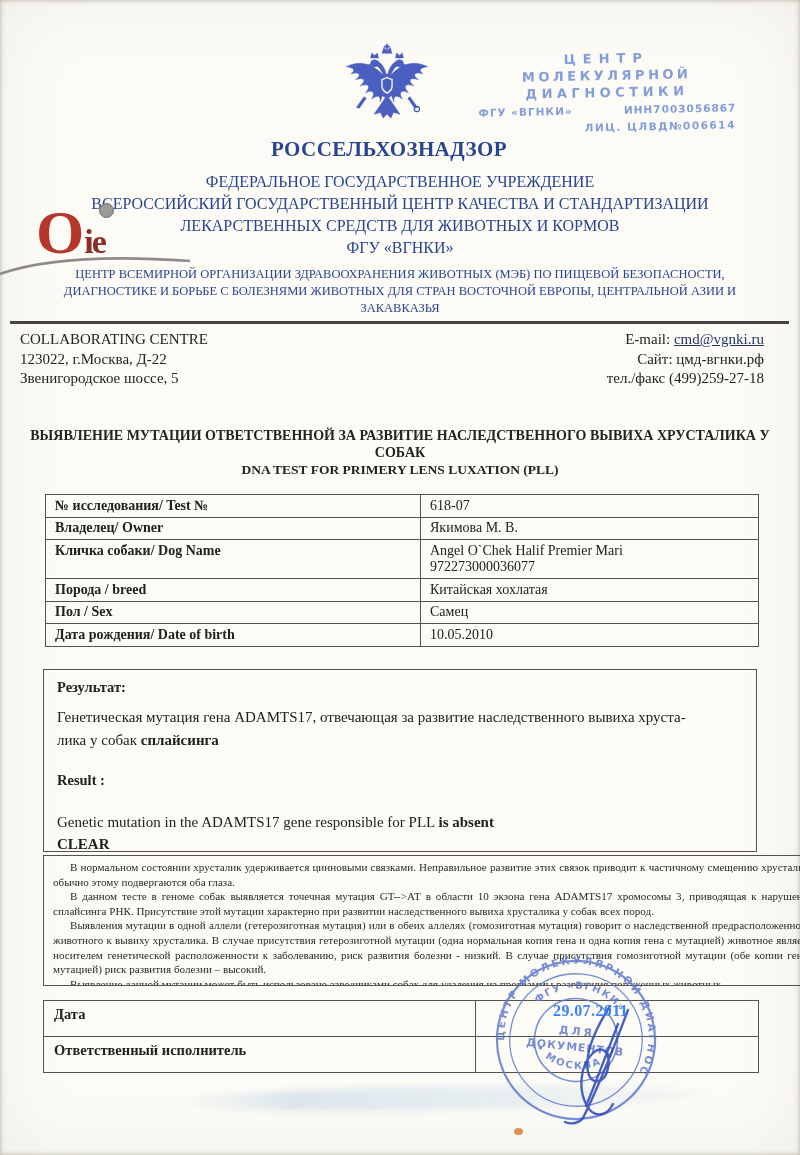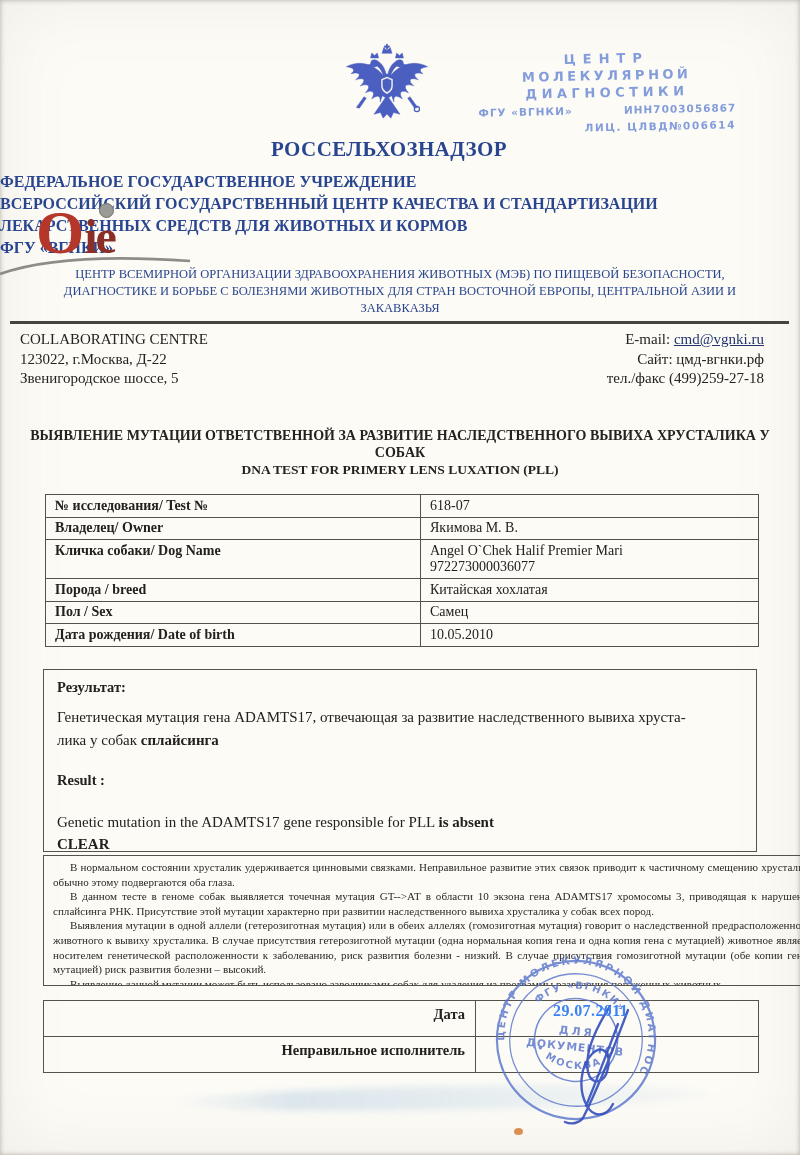--- a/index.html
+++ b/index.html
@@ -19,27 +19,27 @@
   .cs-l2{text-align:center;font-size:13px;letter-spacing:3.5px;}
   .cs-l3{text-align:center;font-size:13px;letter-spacing:4.5px;}
   .cs-l4{display:flex;justify-content:space-between;font-size:10.5px;letter-spacing:1px;margin-top:1px;}
   .cs-l5{font-size:10.5px;letter-spacing:1.5px;margin-left:106px;}
   
   .eagle{position:absolute;left:341px;top:41px;}
   .agency{
     position:absolute;top:137px;left:0;width:778px;text-align:center;
     font-size:21px;font-weight:bold;color:#2a458f;letter-spacing:.4px;
   }
-  .org{position:absolute;top:171px;left:0;width:100%;text-align:left;
-    color:#2a458f;font-weight:bold;font-size:16px;line-height:22px;}
+  .org{position:absolute;top:171px;left:0;width:100%;text-align:center;
+    color:#2a458f;font-weight:normal;font-size:16px;line-height:22px;}
   .org div{white-space:nowrap;}
   
   .oie{position:absolute;left:36px;top:202px;width:140px;height:72px;font-family:"Liberation Serif",serif;}
   .oie-o{font-size:62px;font-weight:bold;color:#b5372a;line-height:60px;}
-  .oie-ie{font-size:48px;font-weight:bold;color:#8a2e28;line-height:60px;letter-spacing:-2px;}
+  .oie-ie{font-size:34px;font-weight:bold;color:#8a2e28;line-height:60px;letter-spacing:-2px;}
   .oie-globe{position:absolute;left:63px;top:1px;width:13px;height:13px;border-radius:50%;
     background:#9a9a96;border:1px solid #6f6f6b;}
   .swoosh{position:absolute;left:0;top:250px;}
   
   .collab{position:absolute;top:266px;left:0;width:100%;text-align:center;
     color:#2a458f;font-size:12.5px;line-height:17px;}
   .collab div{white-space:nowrap;}
   .rule{position:absolute;top:321px;left:10px;width:779px;height:3px;background:#47443e;}
   
   .contact-left{position:absolute;top:330px;left:20px;font-size:15px;line-height:19.5px;color:#24231f;}
@@ -66,21 +66,21 @@
   .res-clear{font-size:15px;font-weight:bold;line-height:22px;}
   
   .notes-box{position:absolute;left:43px;top:855px;width:784px;height:131px;
     border:1.4px solid #55524a;box-sizing:border-box;padding:4px 9px 0;overflow:hidden;}
   .notes-box p{margin:0;font-size:11.1px;line-height:14.6px;text-align:justify;text-indent:17px;color:#2b2a26;}
   
   .sign-table{position:absolute;left:43px;top:1000px;width:714px;
     display:grid;grid-template-columns:432px 1fr;border:1.4px solid #55524a;}
   .st-cell{border-top:1.4px solid #55524a;min-height:30px;padding:5px 10px 0;font-size:14.5px;font-weight:bold;}
   .st-cell.first{border-top:none;}
-  .st-label{border-right:1.4px solid #55524a;text-align:right;}
+  .st-label{border-right:1.4px solid #55524a;}
   
   .round-stamp{position:absolute;left:492px;top:956px;transform:rotate(6deg);opacity:.82;z-index:2;}
   .signature{position:absolute;left:538px;top:998px;z-index:4;opacity:.9;}
   .date-value{position:absolute;left:553px;top:1002px;z-index:5;font-weight:bold;
     font-size:16px;letter-spacing:.4px;color:#3b82f6;}
   .smudge{position:absolute;left:175px;top:1086px;width:535px;height:24px;border-radius:50%;
     background:linear-gradient(90deg,rgba(140,170,200,0) 0%,rgba(148,184,214,.30) 22%,rgba(160,196,224,.22) 60%,rgba(140,170,200,.04) 100%);
     filter:blur(3px);transform:rotate(-1deg);z-index:1;}
   .speck{position:absolute;left:514px;top:1128px;width:9px;height:7px;border-radius:50%;
     background:#d4772a;opacity:.8;filter:blur(.5px);}
@@ -208,21 +208,21 @@
   <div class="notes-box">
     <p>В нормальном состоянии хрусталик удерживается цинновыми связками. Неправильное развитие этих связок приводит к частичному смещению хрусталика, обычно этому подвергаются оба глаза.</p>
     <p>В данном тесте в геноме собак выявляется точечная мутация GT--&gt;АТ в области 10 экзона гена ADAMTS17 хромосомы 3, приводящая к нарушению сплайсинга РНК.  Присутствие этой мутации характерно при развитии наследственного вывиха хрусталика  у собак всех пород.</p>
     <p>Выявления мутации в одной аллели (гетерозиготная мутация) или в обеих аллелях (гомозиготная мутация) говорит о наследственной предрасположенности животного к вывиху хрусталика. В случае присутствия гетерозиготной мутации (одна нормальная копия гена и одна копия гена с мутацией) животное является носителем генетической расположенности к заболеванию, риск развития болезни - низкий. В случае присутствия гомозиготной мутации (обе копии гена с мутацией) риск развития болезни – высокий.</p>
     <p>Выявление данной мутации может быть использовано заводчиками собак для удаления из программы разведения пораженных животных.</p>
   </div>
 
   <div class="sign-table">
     <div class="st-cell st-label first">Дата</div>
     <div class="st-cell first"></div>
-    <div class="st-cell st-label">Неправильное исполнитель</div>
+    <div class="st-cell st-label">Ответственный исполнитель</div>
     <div class="st-cell"></div>
   </div>
 
   <svg class="round-stamp" width="168" height="168" viewBox="0 0 170 170">
     <defs>
       <path id="stampOuter" d="M 18 110 A 73 73 0 1 1 152 110"></path>
       <path id="stampInnerTop" d="M 30 88 A 55 55 0 0 1 140 88"></path>
       <path id="stampInnerBot" d="M 35 82 A 55 55 0 0 0 135 82"></path>
     </defs>
     <g fill="none" stroke="#5b76cc">

